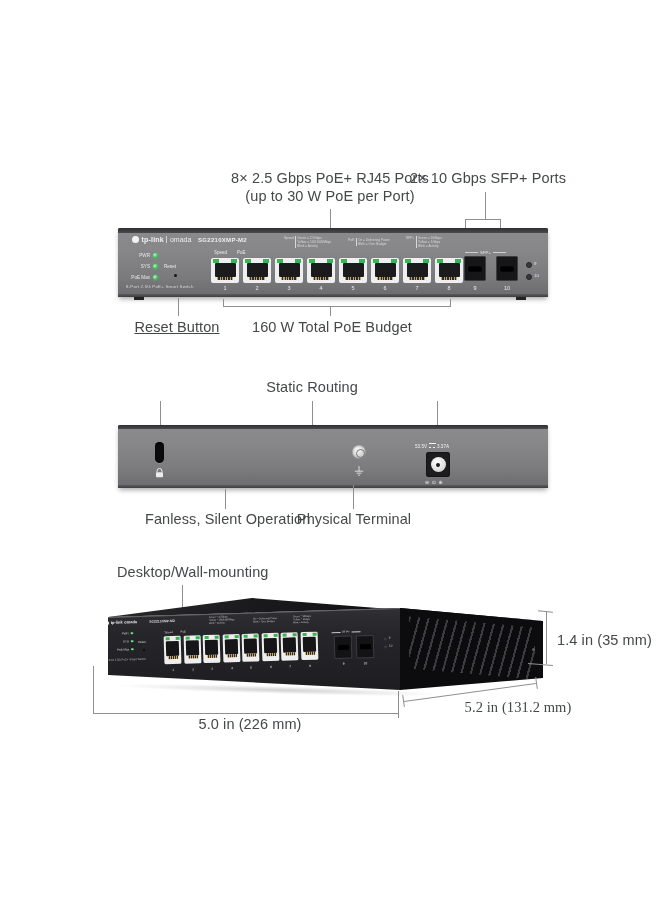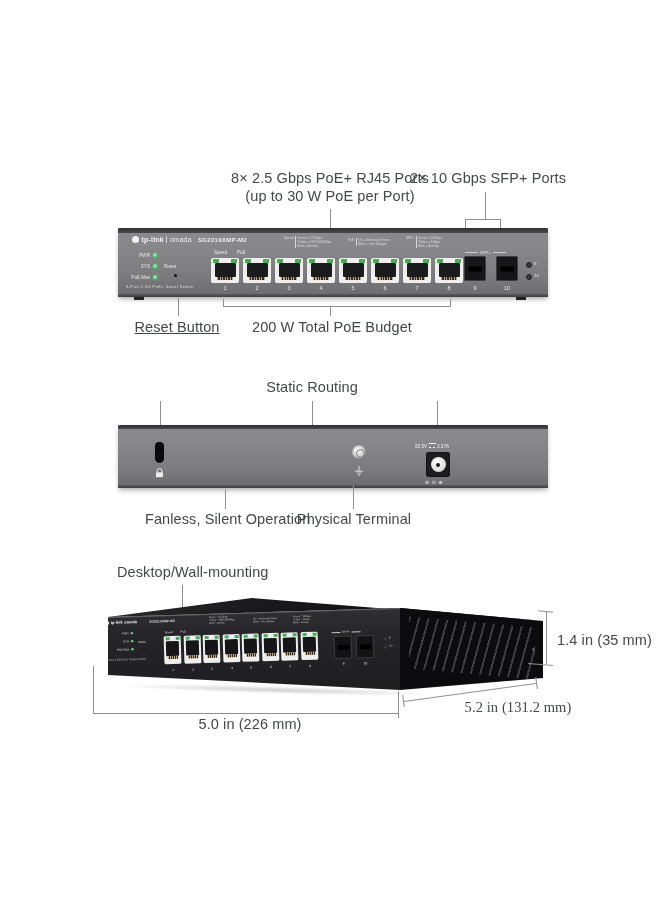--- a/index.html
+++ b/index.html
@@ -253,21 +253,21 @@
     <i class="foot" style="left:16px;top:69px;"></i>
     <i class="foot" style="left:398px;top:69px;"></i>
   </div>
 
   <div class="ln" style="left:178px;top:298px;width:1px;height:18px;"></div>
   <div class="ln" style="left:223px;top:299px;width:1px;height:8px;"></div>
   <div class="ln" style="left:223px;top:306px;width:228px;height:1px;"></div>
   <div class="ln" style="left:450px;top:299px;width:1px;height:8px;"></div>
   <div class="ln" style="left:330px;top:306px;width:1px;height:10px;"></div>
   <div class="t" style="left:117px;top:319px;width:120px;text-decoration:underline;">Reset Button</div>
-  <div class="t" style="left:252px;top:319px;width:156px;">200 W Total PoE Budget</div>
+  <div class="t" style="left:252px;top:319px;width:156px;">160 W Total PoE Budget</div>
 
   <div class="t" style="left:263px;top:379px;width:98px;">Static Routing</div>
   <div class="ln" style="left:160px;top:401px;width:1px;height:24px;"></div>
   <div class="ln" style="left:312px;top:401px;width:1px;height:24px;"></div>
   <div class="ln" style="left:437px;top:401px;width:1px;height:45px;"></div>
 
   <div class="sw" id="sw2" style="top:425px;height:63px;">
     <div class="topband" style="height:4px;"></div>
     <div class="kslot" style="left:37px;top:17px;"></div>
     <svg style="position:absolute;left:37px;top:43px;" width="9" height="10" viewBox="0 0 9 10">

